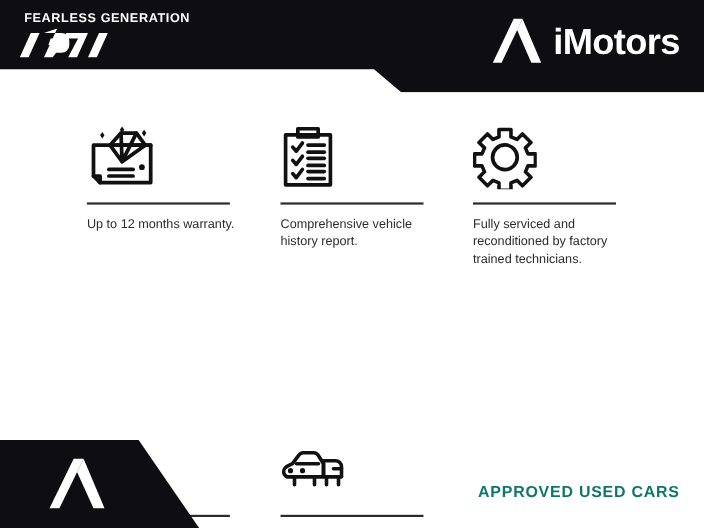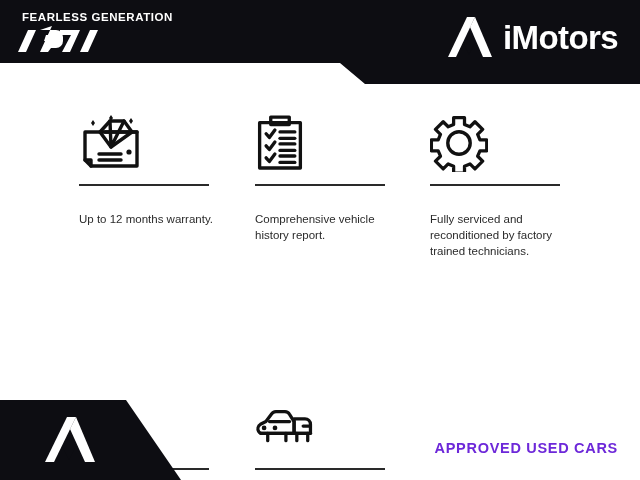--- a/index.html
+++ b/index.html
@@ -86,21 +86,21 @@
   .feature-icon svg {
     display: block;
   }
   .feature-rule {
     width: 130px;
     height: 2px;
     background: #2a2a2a;
     margin-top: 10px;
   }
   .feature-text {
-    margin-top: 26px;
+    margin-top: 11px;
     font-size: 11.5px;
     line-height: 1.38;
     color: #2b2b2b;
     width: 142px;
   }
 
   .col1 { left: 79px; }
   .col2 { left: 255px; }
   .col3 { left: 430px; }
 
@@ -125,21 +125,21 @@
     width: 52px;
     height: 52px;
   }
   .footer-tagline {
     position: absolute;
     right: 22px;
     top: 440px;
     font-size: 14.5px;
     font-weight: bold;
     letter-spacing: 0.7px;
-    color: #6d28d9;
+    color: #0f766e;
   }
 </style>
 </head>
 <body>
 
 <div class="header"></div>
 
 <div class="fearless-text">FEARLESS GENERATION</div>
 
 <div class="year-logo" title="1971">

